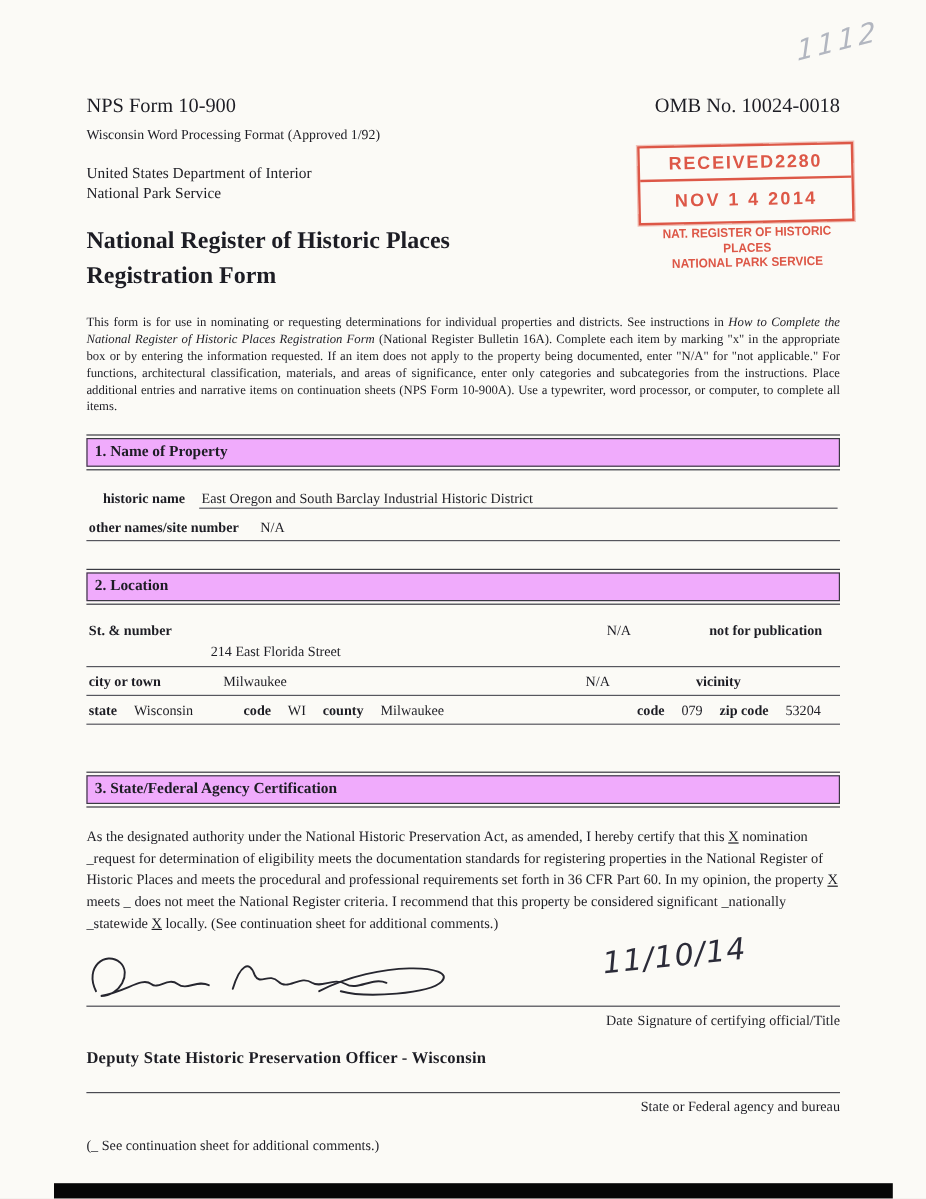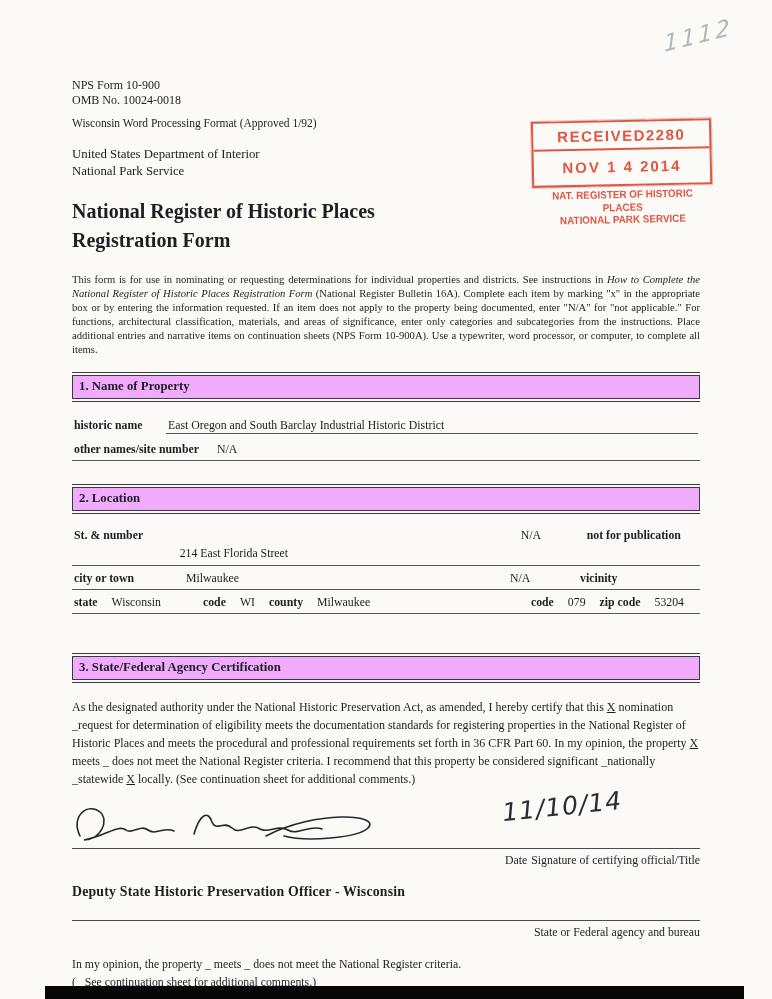--- a/index.html
+++ b/index.html
@@ -10,21 +10,21 @@
     background:#fbfaf6; overflow:hidden;
     padding:78px 72px 0 72px;
   }
   
   .corner-note {
     position:absolute; top:22px; right:38px;
     font-family:"DejaVu Sans", sans-serif; font-style:italic;
     font-size:23px; letter-spacing:3px; color:#9aa0ae; opacity:.75;
     transform:rotate(-14deg) skewX(-12deg);
   }
-  .header-row { display:flex; justify-content:space-between; font-size:12px;flex-direction:column; }
+  .header-row { display:flex; justify-content:space-between; font-size:17px; }
   .format-note { margin-top:9px; font-size:11.5px; }
   .dept { margin-top:2px; font-size:12.8px; font-weight:normal; }
   .dept.first { margin-top:18px; }
   .doc-title { margin-top:18px; font-size:20px; font-weight:bold; line-height:1.45; }
   
   .stamp {
     position:absolute; top:120px; right:60px; width:180px;
     color:var(--stamp-color,#d9412f); transform:rotate(-1.2deg); opacity:.88;
     font-family:"Liberation Sans", sans-serif; text-align:center;
   }
@@ -42,27 +42,27 @@
     margin-top:18px; position:relative; border:1px solid #3a3a42;
     padding:3px 6px 4px; font-size:12.8px; font-weight:bold; background:#f0abfc;
   }
   .section-bar::after { content:""; position:absolute; left:-1px; right:-1px; bottom:-4px; border-bottom:1px solid #3a3a42; }
   .section-bar::before { content:""; position:absolute; left:-1px; right:-1px; top:-4px; border-top:1px solid #3a3a42; }
   
   .form-row { display:flex; align-items:baseline; font-size:11.8px; padding:5px 2px 3px; }
   .form-row .lbl { font-weight:bold; white-space:nowrap; }
   .row-underline { border-bottom:1px solid #56565e; }
   .s1-row1 { margin-top:14px; }
-  .s1-row1 .lbl { width:92px; }
+  .s1-row1 .lbl { width:92px;text-align:center; }
   .s1-row1 .val { flex:1; border-bottom:1px solid #56565e; padding-left:2px; }
   .s2-street { margin-top:12px; align-items:flex-start; }
   .s2-street .lbl { width:112px; }
   .addr { width:300px; line-height:1.45; }
   .na-col { width:70px; text-align:left; margin-left:58px; }
-  .flag-col { width:118px; font-weight:bold; white-space:nowrap; }
+  .flag-col { width:118px; font-weight:bold; white-space:nowrap;margin-left:22px; }
   .s2-city .lbl { width:112px; }
   .s2-city .val { flex:1; }
   .s2-state span { margin-right:14px;text-align:center; }
   .s2-state .grow { flex:1; }
   .cert { margin-top:18px; font-size:12px; line-height:1.5; }
   .ux { text-decoration:underline; }
   
   .sig-area { position:relative; height:54px; margin-top:6px; }
   .signature { position:absolute; left:-6px; top:2px; }
   .sig-date {
@@ -181,18 +181,17 @@
     <span class="date-label">Date</span>
   </div>
 
   <div class="officer-title">Deputy State Historic Preservation Officer - Wisconsin</div>
 
   <div class="rule-row agency-row">
     <span>State or Federal agency and bureau</span>
   </div>
 
   <div class="opinion">
-    <div>In my opinion, the property _ meets _ does not meet the National Register criteria.</div>
     <div>(_ See continuation sheet for additional comments.)</div>
   </div>
 
   <div class="scan-bar"></div>
 </div>
 
 </body></html>

